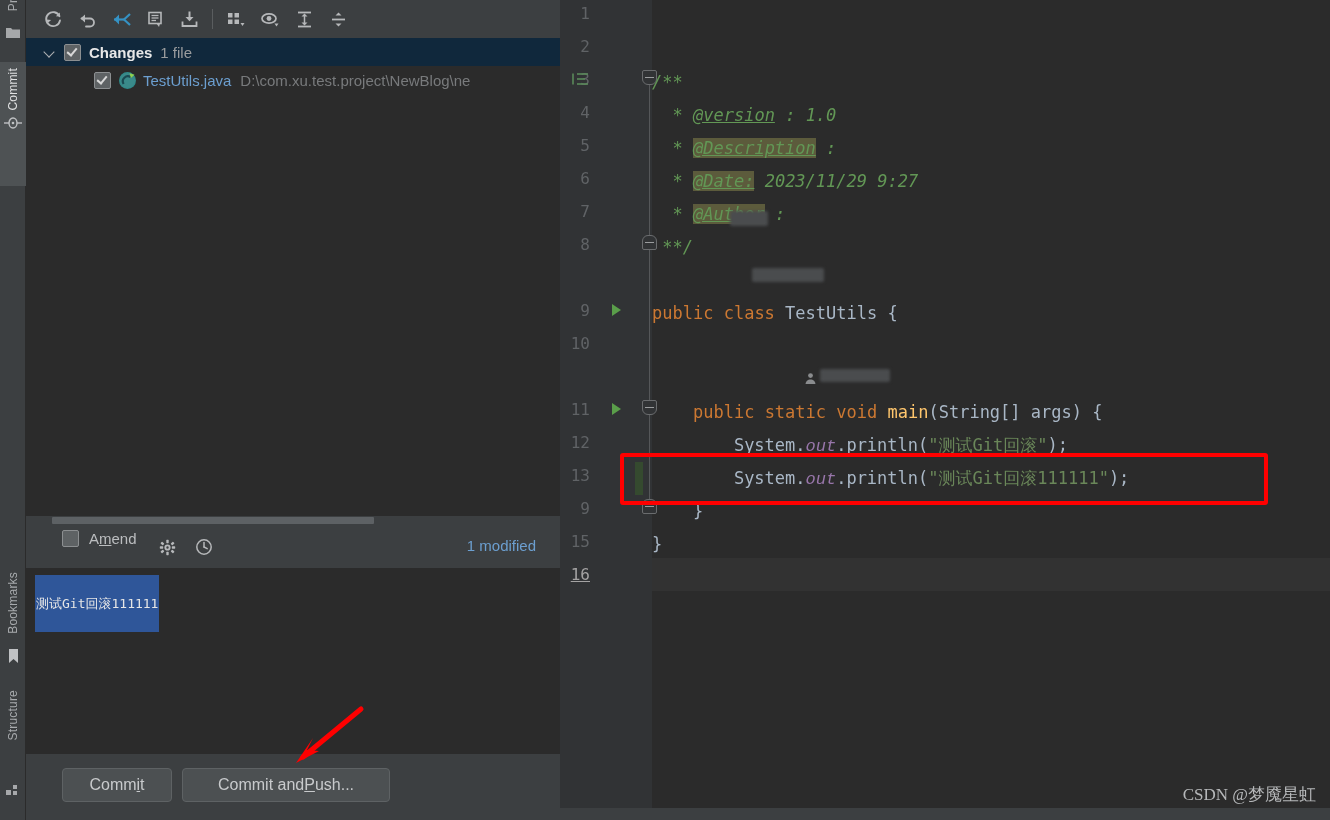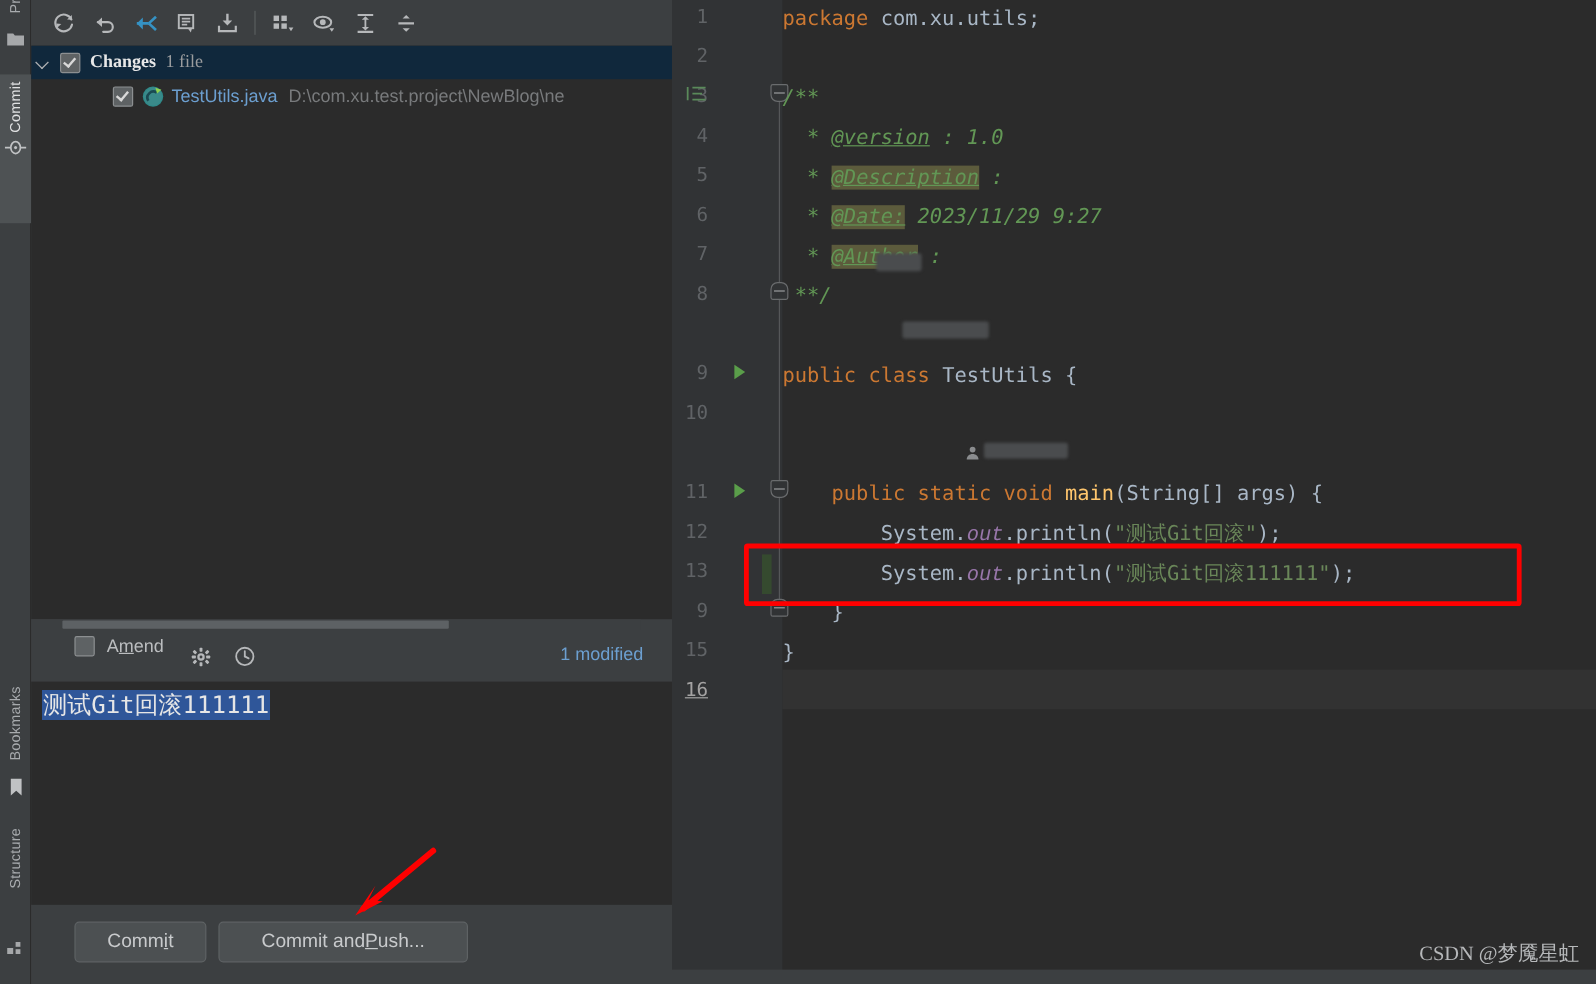--- a/index.html
+++ b/index.html
@@ -41,21 +41,21 @@
     width:34px;height:30px;display:flex;align-items:center;justify-content:center;
     cursor:default;
   }
   .tb-sep{width:1px;height:20px;background:#5a5d5f;margin:0 6px;}
 
   .changes-tree{
     position:absolute;left:0;top:38px;width:534px;height:478px;
     background:#2b2b2b;overflow:hidden;
   }
   .tree-row{height:28px;display:flex;align-items:center;font-size:15px;}
-  .tree-row.header{background:#10283c;padding-left:2px;font-family:Liberation Serif, serif;}
+  .tree-row.header{background:#10283c;padding-left:16px;}
   .tree-row.file{padding-left:68px;}
   .chev{
     width:16px;height:16px;display:inline-block;position:relative;margin-right:6px;
   }
   .chev:before{
     content:"";position:absolute;left:3px;top:4px;width:7px;height:7px;
     border-left:1.6px solid #afb1b3;border-bottom:1.6px solid #afb1b3;
     transform:rotate(-45deg);
   }
   .cb{
@@ -96,21 +96,21 @@
   }
 
   .msg-area{
     position:absolute;left:26px;top:568px;width:534px;height:186px;
     background:#2b2b2b;
   }
   .msg-text{
     position:absolute;left:9px;top:7px;
     background:#2f5699;color:#e6e6e6;
     font-family:"DejaVu Sans Mono","Liberation Mono",monospace;
-    font-size:20px;line-height:25px;padding:0 1px;white-space:pre;
+    font-size:13px;line-height:25px;padding:16px 1px;white-space:pre;
   }
 
   .btn-row{position:absolute;left:26px;top:768px;width:534px;height:40px;}
   .btn{
     position:absolute;top:0;height:34px;
     background:#4c5052;border:1px solid #5e6264;border-radius:4px;
     color:#c8cacc;font-size:16px;
     display:flex;align-items:center;justify-content:center;padding:0 18px;
     box-sizing:border-box;cursor:default;
   }
@@ -407,21 +407,20 @@
       <div class="fold-mark" style="left:82px;top:499px;border-radius:6px 6px 2px 2px;"></div>
 
       <div class="run-arrow" style="left:52px;top:304px;"></div>
       <div class="run-arrow" style="left:52px;top:403px;"></div>
 
       <div class="gutter-changebar" style="top:462px;"></div>
     </div>
 
     <div class="code-area">
 
-      <div class="code-line" style="top:0px;"><span class="kw">package</span> <span class="id">com.xu.utils;</span></div>
 
       <div class="code-line" style="top:33px;"></div>
 
       <div class="code-line" style="top:66px;"><span class="cmt">/**</span></div>
 
       <div class="code-line" style="top:99px;">  <span class="cmt">*</span> <span class="cmt-tag">@version</span> <span class="cmt">:</span> <span class="cmt">1.0</span></div>
 
       <div class="code-line" style="top:132px;">  <span class="cmt">*</span> <span class="cmt-tag hl-doc">@Description</span> <span class="cmt">:</span></div>
 
       <div class="code-line" style="top:165px;">  <span class="cmt">*</span> <span class="cmt-tag hl-doc">@Date:</span> <span class="cmt">2023/11/29 9:27</span></div>

